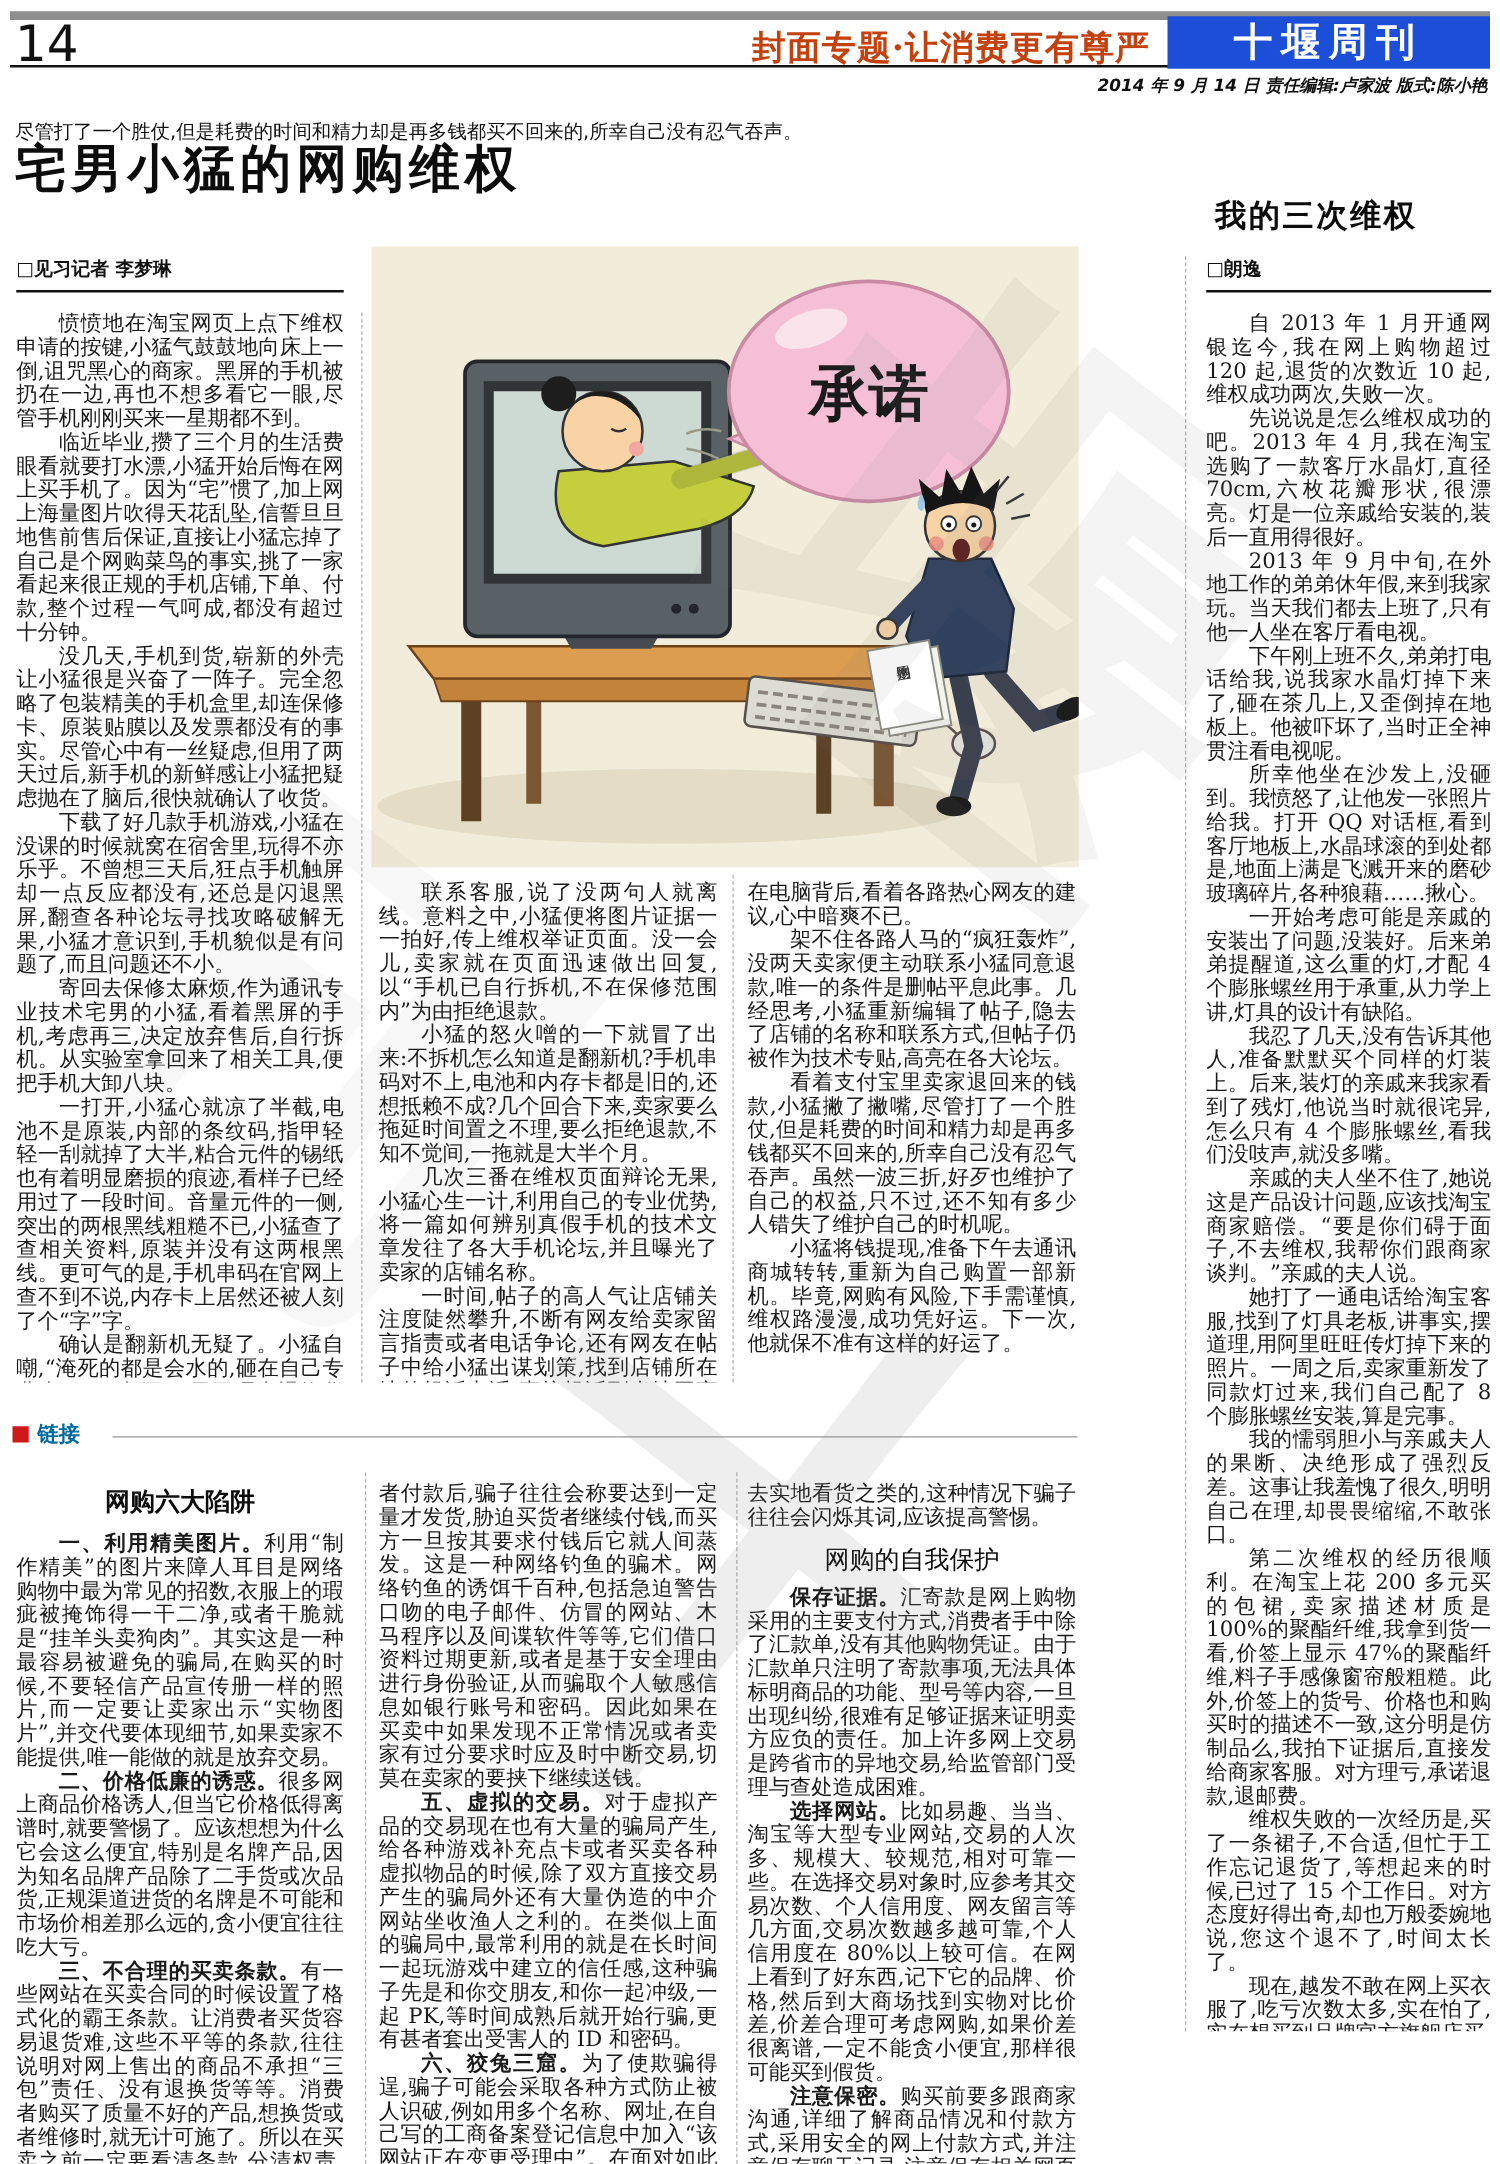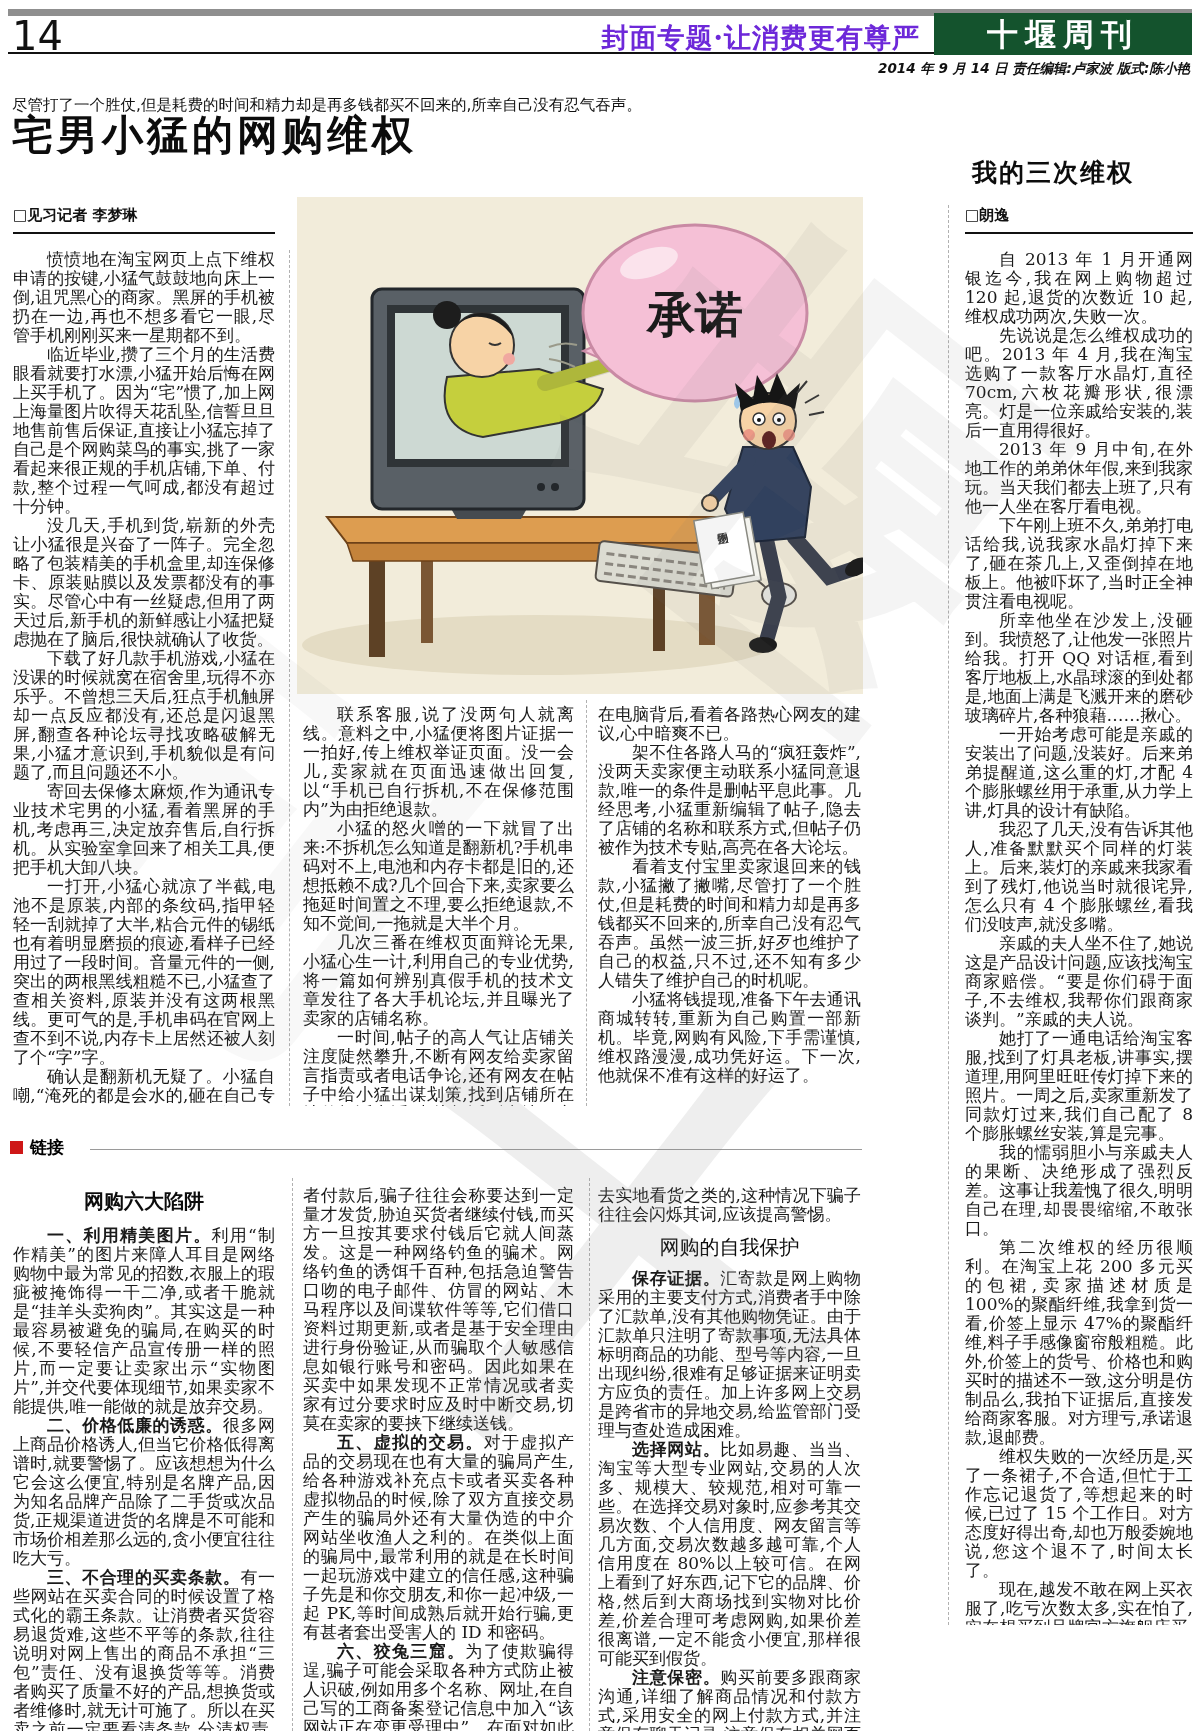--- a/index.html
+++ b/index.html
@@ -3,41 +3,41 @@
 <meta charset="utf-8">
 <style>
   html,body{margin:0;padding:0;}
   body{width:1200px;height:1731px;position:relative;overflow:hidden;background:#ffffff;
        font-family:"DejaVu Serif","Liberation Serif",serif;color:#1a1a1a;}
   .abs{position:absolute;}
   
   .topbar{left:8px;top:9px;width:1184px;height:7px;background:#8f8f8f;}
   .pagenum{left:12px;top:16px;font-size:40px;line-height:1;font-family:"DejaVu Sans","Liberation Sans",sans-serif;color:#111;}
   .headrule{left:8px;top:52px;width:1184px;height:2px;background:#111;}
-  .section-title{right:280px;top:20px;font-size:27px;font-weight:bold;letter-spacing:1px;color:#6d28d9;}
-  .masthead{right:8px;top:13px;width:258px;height:42px;background:#14532d;color:#fff;
+  .section-title{right:280px;top:20px;font-size:27px;font-weight:bold;letter-spacing:1px;color:#c2410c;}
+  .masthead{right:8px;top:13px;width:258px;height:42px;background:#1d4ed8;color:#fff;
             font-size:31px;font-weight:bold;letter-spacing:7px;text-align:center;line-height:42px;z-index:4;}
   .dateline{right:10px;top:60px;font-size:13.5px;font-weight:bold;font-style:italic;color:#111;
             font-family:"DejaVu Sans","Liberation Sans",sans-serif;}
   
   .standfirst{left:12px;top:95px;font-size:15.5px;color:#111;font-family:"DejaVu Sans","Liberation Sans",sans-serif;}
   .main-headline{left:12px;top:108px;font-size:41px;font-weight:bold;letter-spacing:4px;color:#0c0c0c;}
   .side-headline{left:972px;top:156px;font-size:25px;font-weight:bold;letter-spacing:2px;color:#0c0c0c;}
   
   .byline{font-size:15px;font-weight:bold;color:#111;border-bottom:2px solid #111;padding-bottom:7px;
           font-family:"DejaVu Sans","Liberation Sans",sans-serif;}
   
   .col{overflow:hidden;}
   .col p{margin:0;text-indent:2em;text-align:justify;font-size:17px;line-height:19px;}
   .col p.noindent{text-indent:0;}
   .col p b{font-family:"DejaVu Sans","Liberation Sans",sans-serif;}
   .vsep{width:0;border-left:1px dashed #b0b0b0;}
   
   .link-square{left:10px;top:1141px;width:13px;height:13px;background:#ce1717;}
-  .link-label{left:30px;top:1136px;font-size:17px;font-weight:bold;color:#000000;}
+  .link-label{left:30px;top:1136px;font-size:17px;font-weight:bold;color:#0369a1;}
   .link-rule{left:90px;top:1149px;width:772px;height:1px;background:#9a9a9a;}
   .sub-headline{font-size:20px;font-weight:bold;text-align:center;color:#0c0c0c;
                 font-family:"DejaVu Sans","Liberation Sans",sans-serif;}
   .inline-headline{font-size:20px;font-weight:normal;text-align:center;color:#0c0c0c;margin:10px 0 8px 0;
                 font-family:"DejaVu Sans","Liberation Sans",sans-serif;}
   
   .wm{z-index:50;pointer-events:none;font-family:"DejaVu Sans","Liberation Sans",sans-serif;
       line-height:1;font-weight:bold;}
   .wm1{left:380px;top:1020px;font-size:470px;color:rgba(120,120,120,0.13);transform:rotate(38deg);}
   .wm2{left:590px;top:260px;font-size:430px;color:rgba(120,120,120,0.08);transform:rotate(38deg);}

